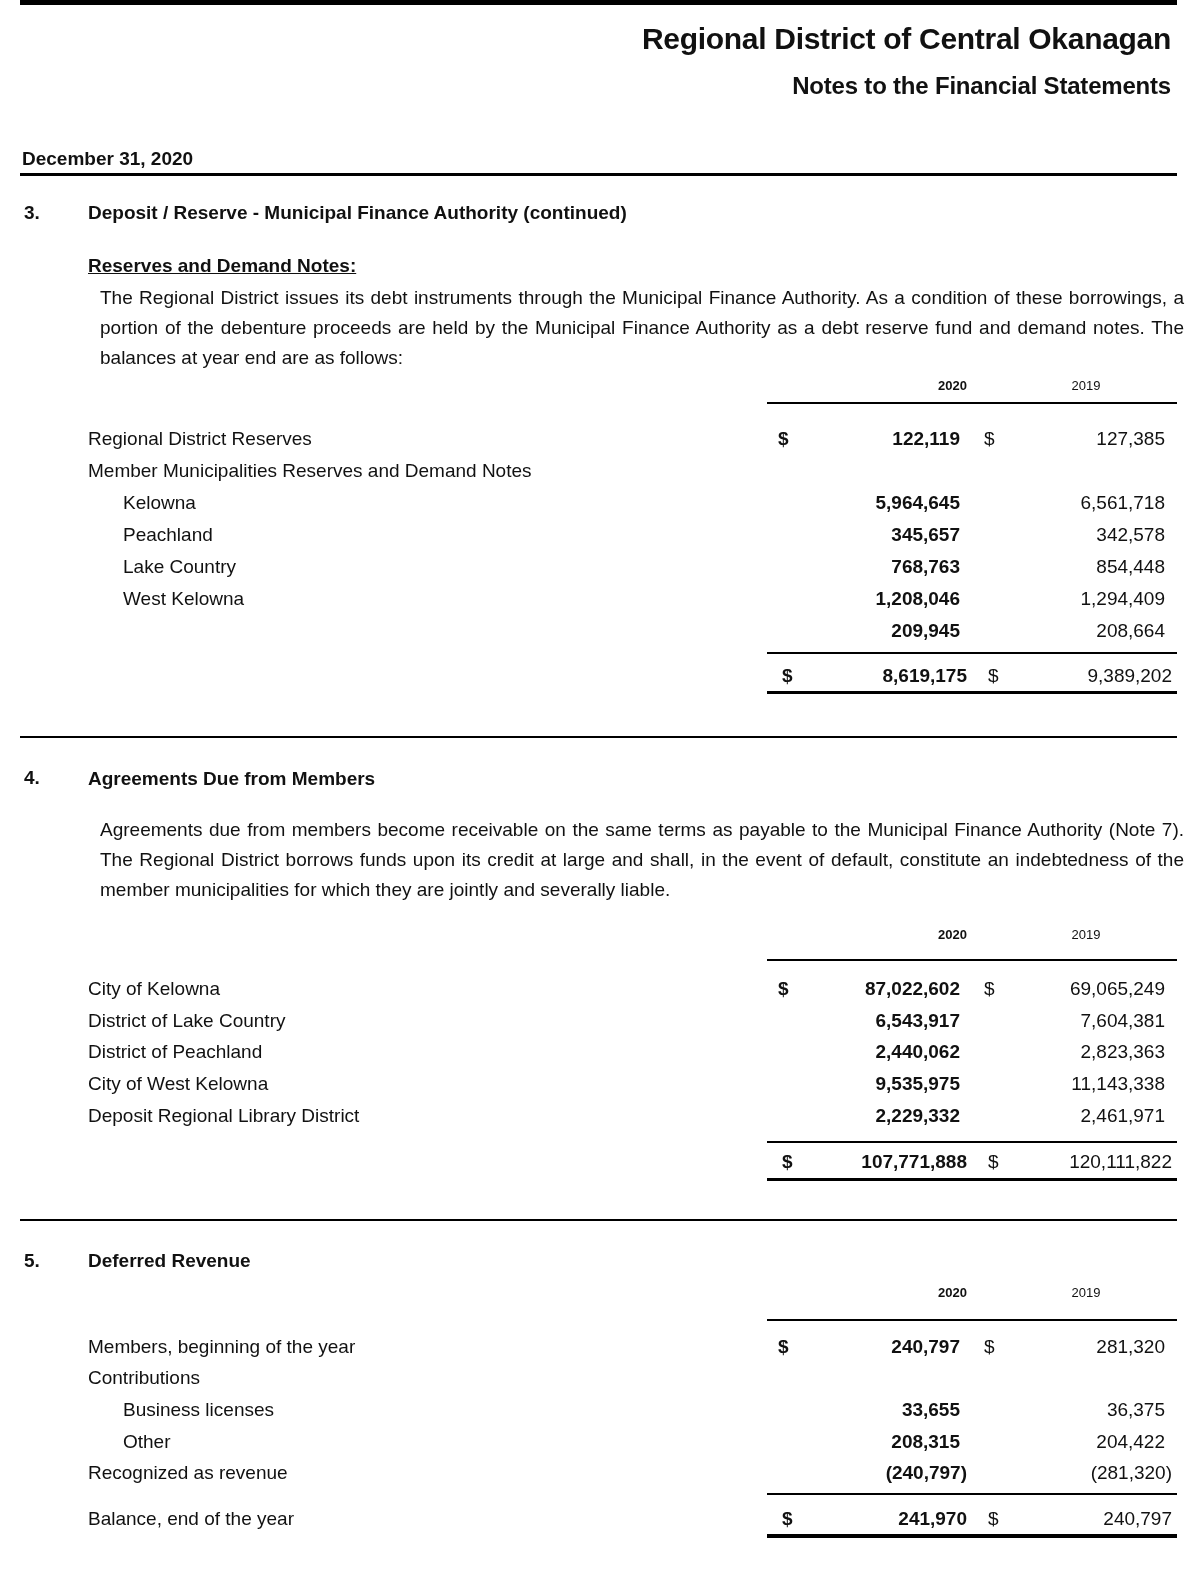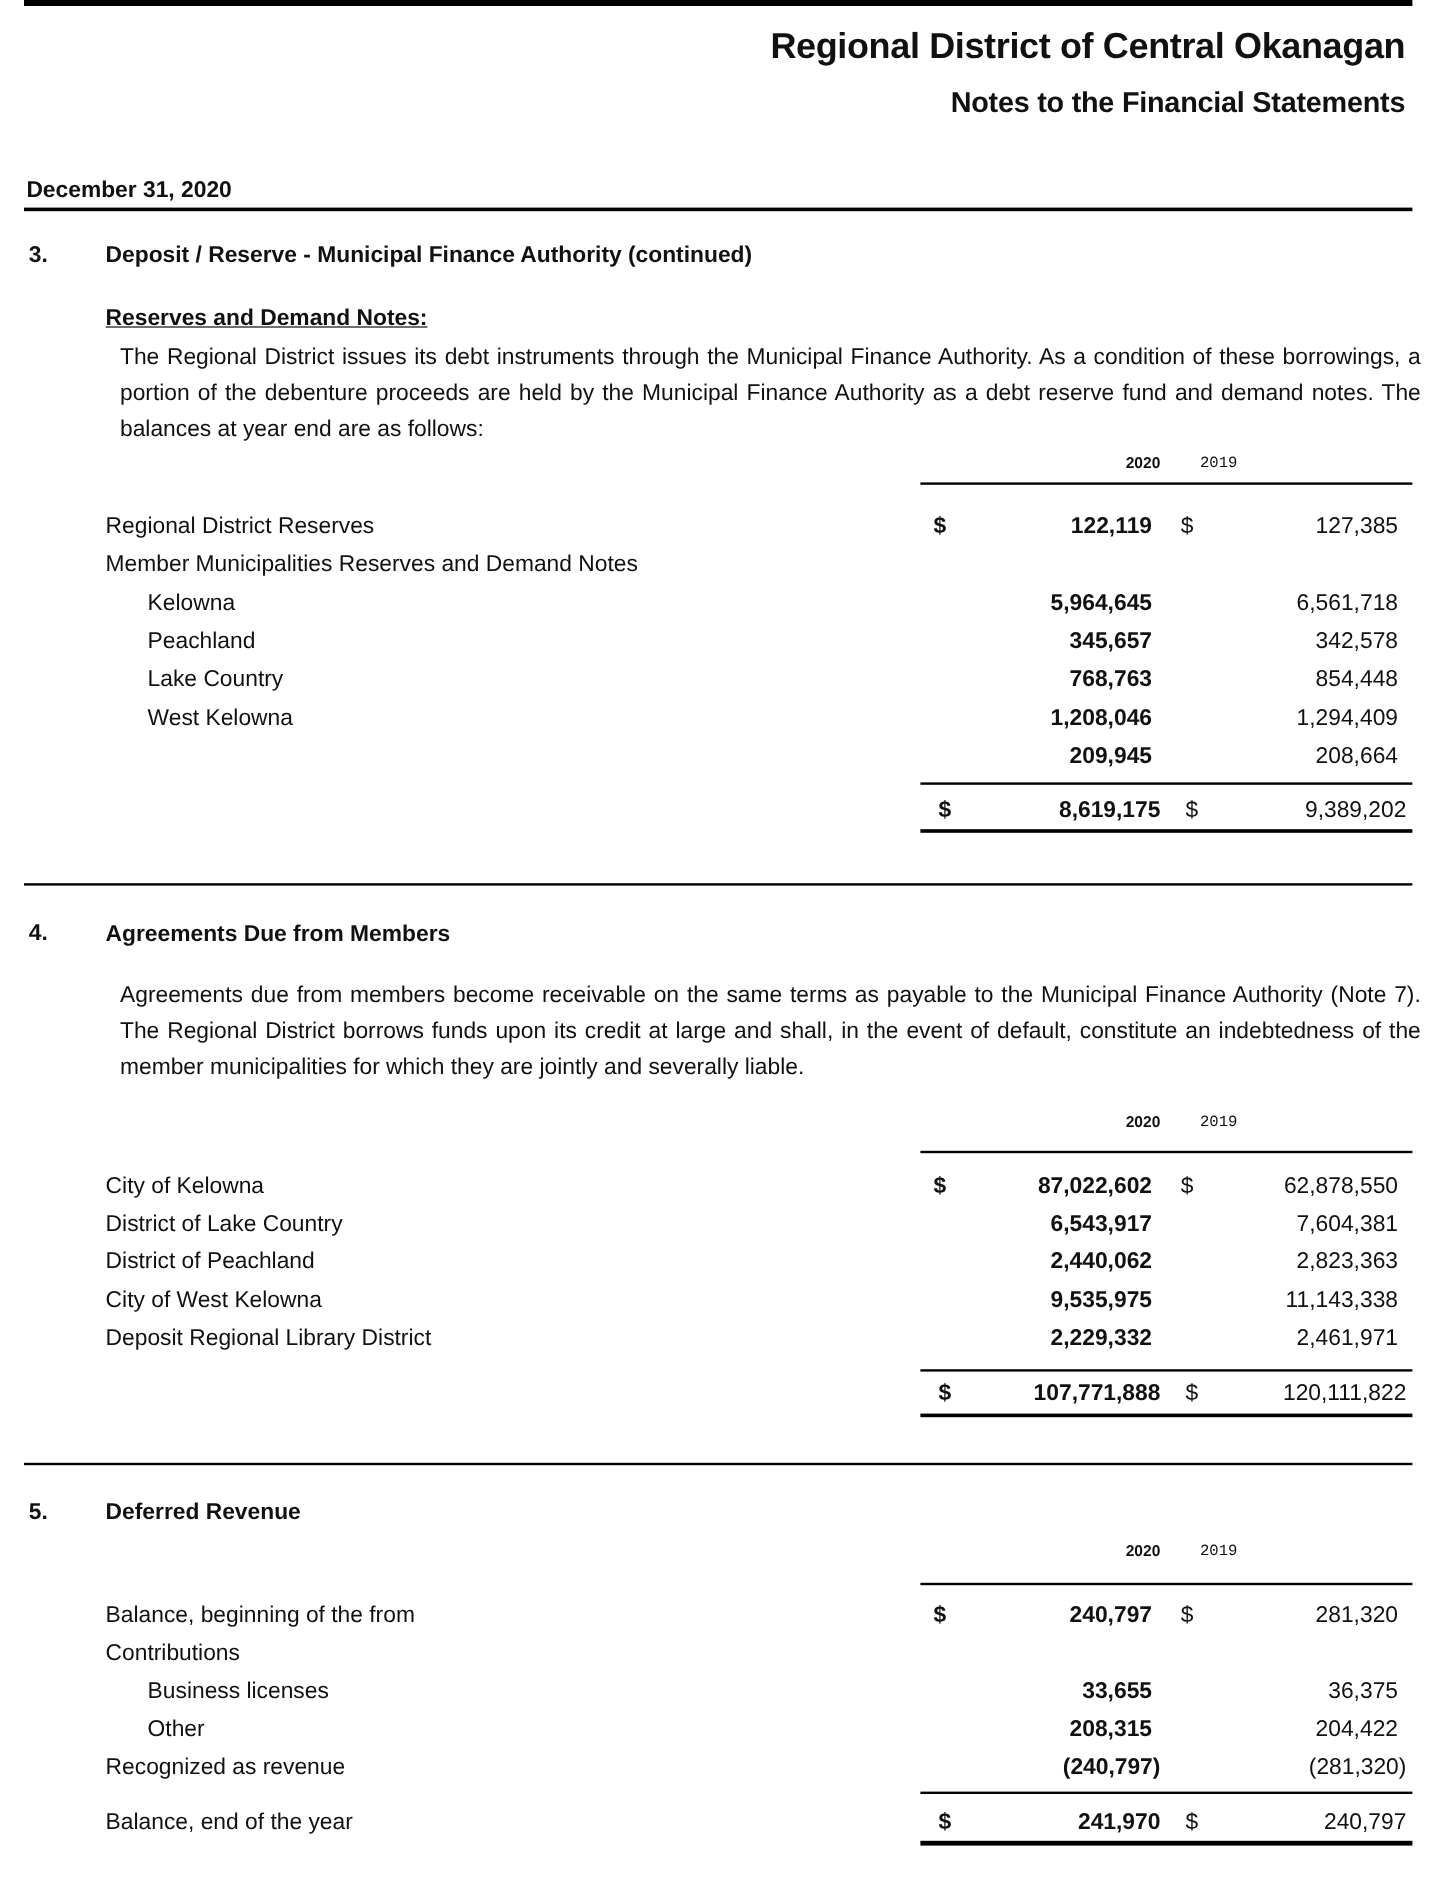--- a/index.html
+++ b/index.html
@@ -11,21 +11,21 @@
   .title { position: absolute; right: 24px; top: 22px; font-size: 30px; font-weight: bold; letter-spacing: -0.3px; }
   .subtitle { position: absolute; right: 24px; top: 72px; font-size: 24px; font-weight: bold; letter-spacing: -0.2px; }
   .date { position: absolute; left: 22px; top: 148px; font-size: 19px; font-weight: bold; }
   .rule { position: absolute; left: 20px; width: 1157px; background: #000; }
   .secnum { position: absolute; left: 24px; font-size: 19px; font-weight: bold; }
   .sectitle { position: absolute; left: 88px; font-size: 19px; font-weight: bold; }
   .subhead { position: absolute; left: 88px; top: 255px; font-size: 19px; font-weight: bold; text-decoration: underline; }
   .para { position: absolute; left: 100px; width: 1084px; font-size: 19px; line-height: 30px; text-align: justify; text-align-last: left; }
   .colhead { position: absolute; font-size: 13px; }
   .colhead.y1 { left: 860px; width: 107px; text-align: right; font-weight: bold; }
-  .colhead.y2 { left: 1000px; width: 172px; text-align: left; font-family: Liberation Mono, monospace; }
+  .colhead.y2 { left: 1000px; width: 172px; text-align: center; }
   .hline { position: absolute; left: 767px; width: 410px; background: #000; }
   .row { position: absolute; left: 0; width: 1195px; height: 30px; font-size: 19px; }
   .row .label { position: absolute; left: 88px; white-space: nowrap; }
   .row .label.indent { left: 123px; }
   .row .d1 { position: absolute; left: 778px; font-weight: bold; }
   .row .v1 { position: absolute; left: 800px; width: 160px; text-align: right; font-weight: bold; }
   .row .d2 { position: absolute; left: 984px; }
   .row .v2 { position: absolute; left: 1000px; width: 165px; text-align: right; }
   .row.total .v1 { width: 167px; }
   .row.total .v2 { width: 172px; }
@@ -103,21 +103,21 @@
 
 <div class="colhead y1" style="top:927px;">2020</div>
 <div class="colhead y2" style="top:927px;">2019</div>
 <div class="hline" style="top:959px;height:2px;"></div>
 
 <div class="row" style="top:978px;">
   <span class="label">City of Kelowna</span>
   <span class="d1">$</span>
   <span class="v1">87,022,602</span>
   <span class="d2">$</span>
-  <span class="v2">62,878,550</span>
+  <span class="v2">69,065,249</span>
 </div>
 <div class="row" style="top:1010px;">
   <span class="label">District of Lake Country</span>
   <span class="v1">6,543,917</span>
   <span class="v2">7,604,381</span>
 </div>
 <div class="row" style="top:1041px;">
   <span class="label">District of Peachland</span>
   <span class="v1">2,440,062</span>
   <span class="v2">2,823,363</span>
@@ -144,21 +144,21 @@
 <div class="rule" style="top:1219px;height:2px;"></div>
 
 <div class="secnum" style="top:1250px;">5.</div>
 <div class="sectitle" style="top:1250px;">Deferred Revenue</div>
 
 <div class="colhead y1" style="top:1285px;">2020</div>
 <div class="colhead y2" style="top:1285px;">2019</div>
 <div class="hline" style="top:1319px;height:2px;"></div>
 
 <div class="row" style="top:1336px;">
-  <span class="label">Balance, beginning of the from</span>
+  <span class="label">Members, beginning of the year</span>
   <span class="d1">$</span>
   <span class="v1">240,797</span>
   <span class="d2">$</span>
   <span class="v2">281,320</span>
 </div>
 <div class="row" style="top:1367px;">
   <span class="label">Contributions</span>
 </div>
 <div class="row" style="top:1399px;">
   <span class="label indent">Business licenses</span>

